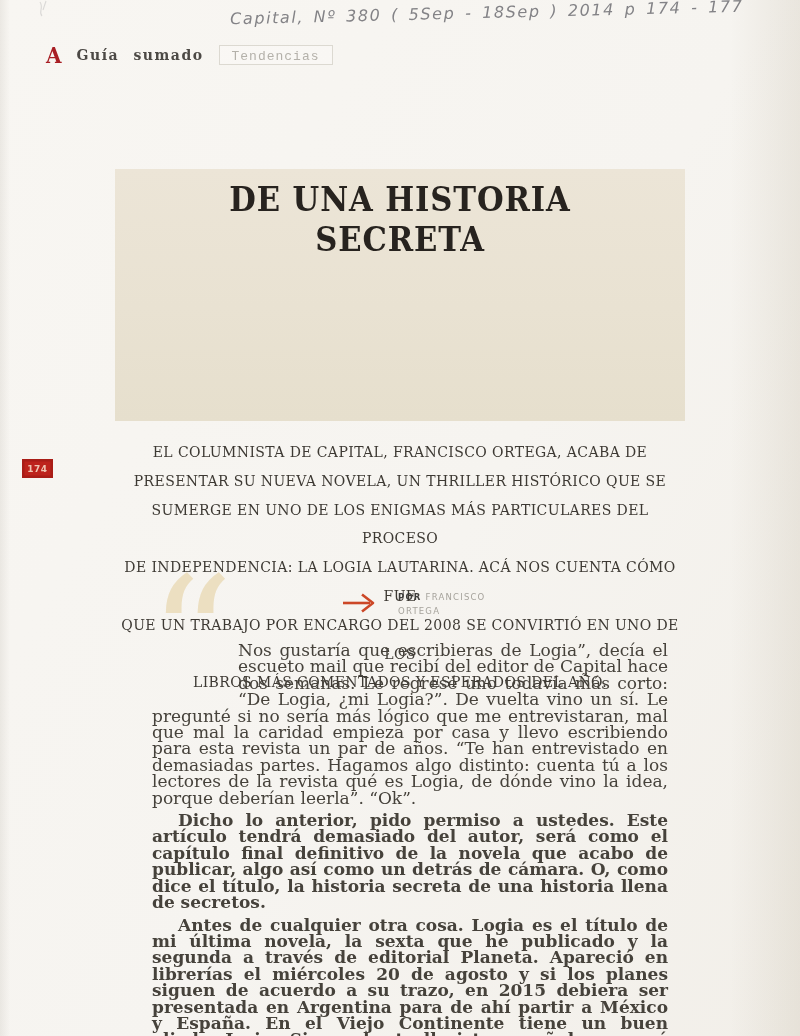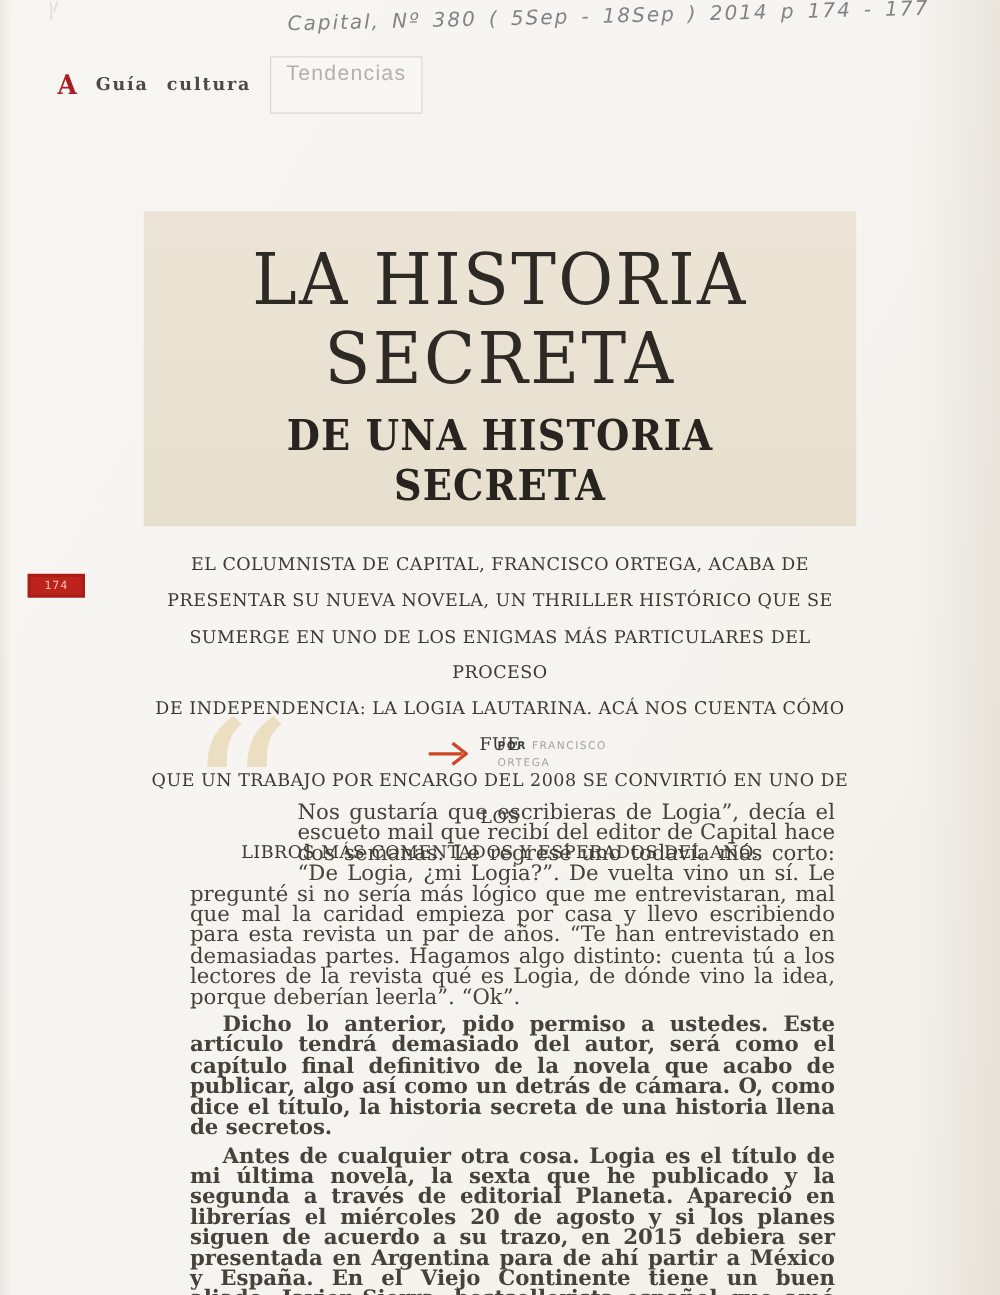--- a/index.html
+++ b/index.html
@@ -33,30 +33,30 @@
   .masthead{position:absolute;left:46px;top:45px;display:flex;align-items:center;gap:15px;}
   .logo{
     color:#a81e24;font-weight:bold;font-size:20px;line-height:20px;
     font-family:"DejaVu Serif",serif;transform:scaleY(1.08);
   }
   .section{
     font-family:"DejaVu Serif",serif;font-weight:bold;font-size:14px;
     color:#4c4945;letter-spacing:1.5px;word-spacing:8px;
   }
   .subsection{
-    font-family:Liberation Sans, sans-serif;font-size:17px;color:#b4b1aa;
-    letter-spacing:1px;border:1px solid #dcd9d1;padding:3px 12px 21px;
+    font-family:Liberation Mono, monospace;font-size:13px;color:#b4b1aa;
+    letter-spacing:1px;border:1px solid #dcd9d1;padding:3px 12px 0;
     background:rgba(255,255,255,0.25);
   }
 
   
   .page-badge{
-    position:absolute;left:22px;top:459px;width:46px;height:19px;
+    position:absolute;left:22px;top:459px;width:31px;height:19px;
     background:#bd231c;box-shadow:inset 0 0 0 2.5px #a91d17;
-    color:#efc5b2;font-family:"DejaVu Sans",sans-serif;font-size:9px;font-weight:normal;
+    color:#efc5b2;font-family:"DejaVu Sans",sans-serif;font-size:9px;font-weight:bold;
     display:flex;align-items:center;justify-content:center;letter-spacing:.5px;
   }
 
   
   .title-block{
     position:absolute;left:115px;top:169px;width:570px;height:252px;
     background:linear-gradient(180deg,#ece5d7 0%,#e9e2d2 55%,#e6dfcd 100%);
     text-align:center;color:#2d2924;
   }
   .title-block h1{margin:24px 0 0;font-weight:400;}
@@ -107,31 +107,27 @@
 <div class="page">
 
   <svg class="scribble" width="40" height="34" viewBox="0 0 40 34">
     <path d="M10,2 C14,8 8,12 12,16 M16,1 L13,10" stroke="#8a8a8e" stroke-width="1.1" fill="none" opacity="0.6"></path>
   </svg>
 
   <div class="handwritten">Capital, Nº 380 ( 5Sep - 18Sep ) 2014  p 174 - 177</div>
 
   <header class="masthead">
     <span class="logo">A</span>
-    <span class="section">Guía cultura</span>
+    <span class="section">Guía sumado</span>
     <span class="subsection">Tendencias</span>
   </header>
 
   <div class="page-badge">174</div>
 
   <section class="title-block">
-    <h1>
-      <span class="t1">LA HISTORIA</span>
-      <span class="t2">SECRETA</span>
-    </h1>
     <h2 class="subtitle">DE UNA HISTORIA SECRETA</h2>
   </section>
 
   <p class="deck">EL COLUMNISTA DE CAPITAL, FRANCISCO ORTEGA, ACABA DE
 PRESENTAR SU NUEVA NOVELA, UN THRILLER HISTÓRICO QUE SE
 SUMERGE EN UNO DE LOS ENIGMAS MÁS PARTICULARES DEL PROCESO
 DE INDEPENDENCIA: LA LOGIA LAUTARINA. ACÁ NOS CUENTA CÓMO FUE
 QUE UN TRABAJO POR ENCARGO DEL 2008 SE CONVIRTIÓ EN UNO DE LOS
 LIBROS MÁS COMENTADOS Y ESPERADOS DEL AÑO.</p>
 

